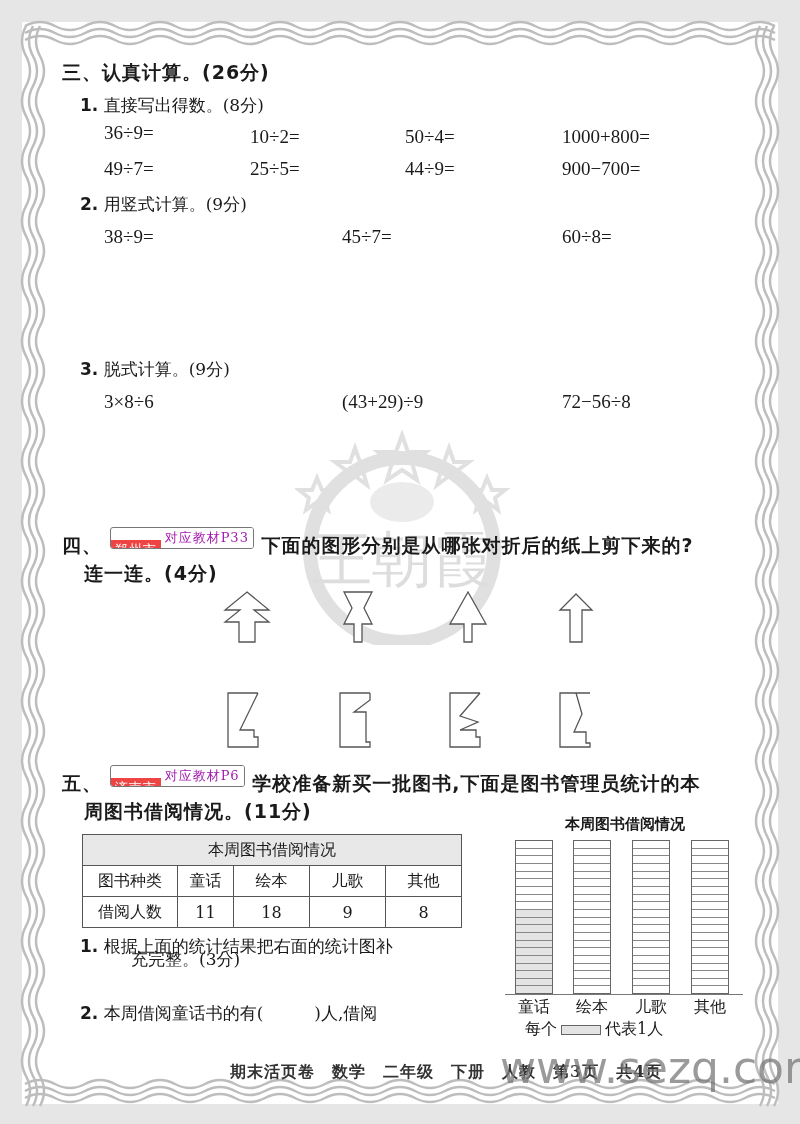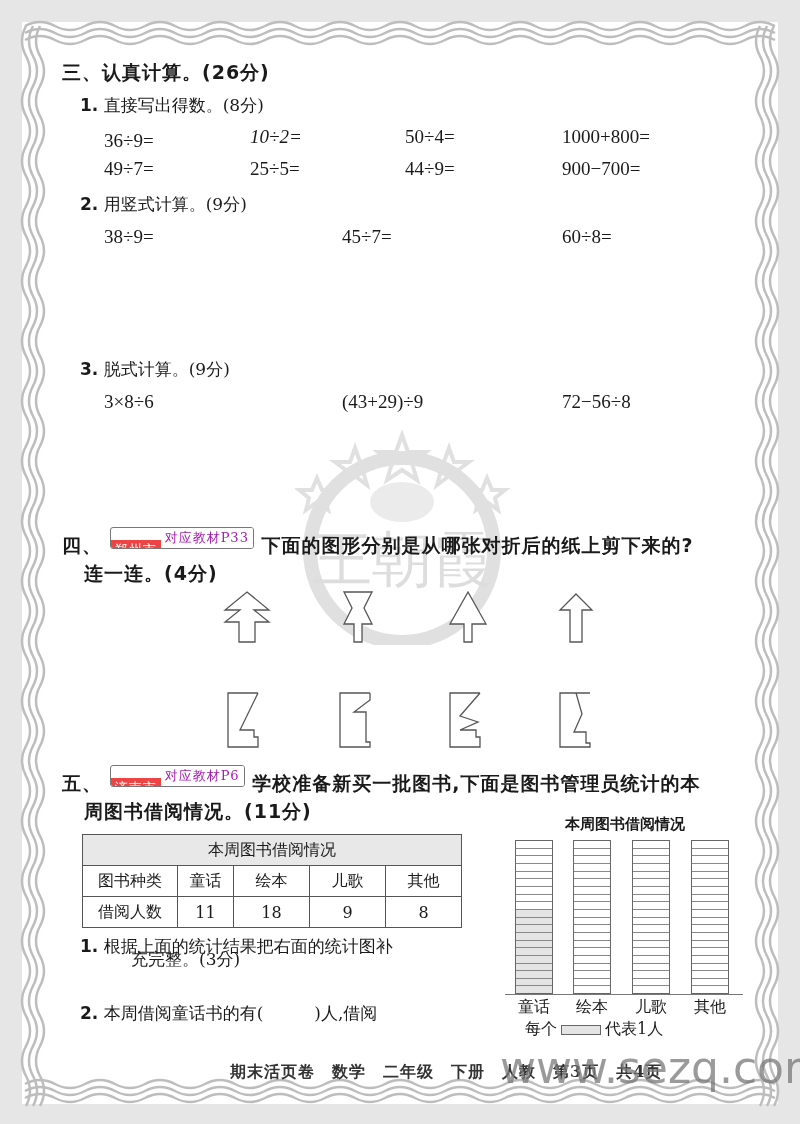--- a/index.html
+++ b/index.html
@@ -79,22 +79,22 @@
 
 <div class="content">
 
   <div class="abs h-section" style="left:62px;top:60px;">三、认真计算。(26分)</div>
 
   <div class="abs h-sub" style="left:80px;top:94px;">
     <span class="num-label">1.</span>
     <span>直接写出得数。(8分)</span>
   </div>
 
-  <div class="abs expr" style="left:104px;top:130px;text-align:center;">36÷9=</div>
-  <div class="abs expr" style="left:250px;top:126px;font-style:italic;">10÷2=</div>
+  <div class="abs expr" style="left:104px;top:122px;text-align:center;">36÷9=</div>
+  <div class="abs expr" style="left:250px;top:126px;">10÷2=</div>
   <div class="abs expr" style="left:405px;top:126px;">50÷4=</div>
   <div class="abs expr" style="left:562px;top:126px;">1000+800=</div>
 
   <div class="abs expr" style="left:104px;top:158px;">49÷7=</div>
   <div class="abs expr" style="left:250px;top:158px;">25÷5=</div>
   <div class="abs expr" style="left:405px;top:158px;">44÷9=</div>
   <div class="abs expr" style="left:562px;top:158px;">900−700=</div>
 
   <div class="abs h-sub" style="left:80px;top:193px;">
     <span class="num-label">2.</span>

